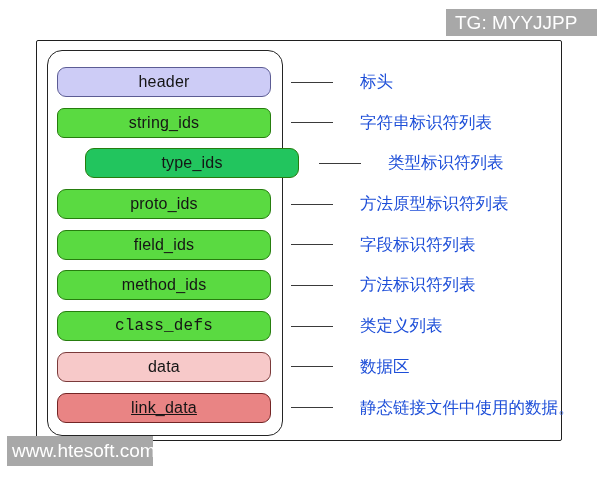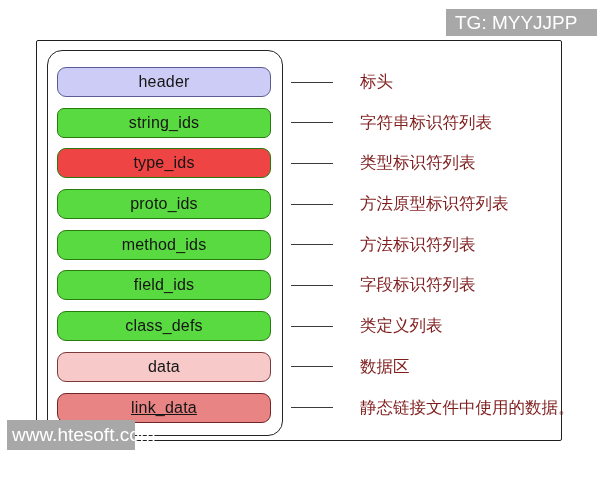--- a/index.html
+++ b/index.html
@@ -60,39 +60,39 @@
   }
   .connector {
     width: 42px;
     height: 0;
     border-top: 1.7px solid #3a3a3a;
     flex: 0 0 auto;
   }
   .desc {
     margin-left: 7px;
     font-size: 16.5px;
-    color: #7f1d1d;
+    color: #1d4ed8;
     white-space: nowrap;
   }
   .wm-top {
     position: absolute;
     top: 9px; right: 3px;
     width: 151px; height: 27px;
     background: #a8a8a8;
     color: #ffffff;
     font-size: 19px;
     line-height: 27px;
     padding-left: 9px;
     box-sizing: border-box;
     z-index: 5;
   }
   .wm-bottom {
     position: absolute;
-    left: 7px; top: 420px;
-    width: 128px; height: 30px;
+    left: 7px; top: 436px;
+    width: 146px; height: 30px;
     background: #a8a8a8;
     color: #ffffff;
     font-size: 19px;
     line-height: 30px;
     padding-left: 5px;
     box-sizing: border-box;
     z-index: 5;
     white-space: nowrap;
   }
 </style>
@@ -118,53 +118,53 @@
 
     <div class="row">
       <div class="box" style="background: rgb(90, 218, 65); border-color: rgb(38, 125, 14); border-radius: 7px;">
           <span>string_ids</span>
         </div>
       <div class="connector"></div>
       <div class="desc">字符串标识符列表</div>
     </div>
 
     <div class="row">
-      <div class="box" style="background: #ef4444; border-color: rgb(38, 125, 14);">
+      <div class="box" style="background: #22c55e; border-color: rgb(38, 125, 14); margin-left: 28px;">
           <span>type_ids</span>
         </div>
       <div class="connector"></div>
       <div class="desc">类型标识符列表</div>
     </div>
 
     <div class="row">
       <div class="box" style="background: rgb(90, 218, 65); border-color: rgb(38, 125, 14);">
           <span>proto_ids</span>
         </div>
       <div class="connector"></div>
       <div class="desc">方法原型标识符列表</div>
     </div>
 
     <div class="row">
       <div class="box" style="background: rgb(90, 218, 65); border-color: rgb(38, 125, 14);">
-          <span>method_ids</span>
-        </div>
-      <div class="connector"></div>
-      <div class="desc">方法标识符列表</div>
-    </div>
-
-    <div class="row">
-      <div class="box" style="background: rgb(90, 218, 65); border-color: rgb(38, 125, 14);">
           <span>field_ids</span>
         </div>
       <div class="connector"></div>
       <div class="desc">字段标识符列表</div>
     </div>
 
     <div class="row">
       <div class="box" style="background: rgb(90, 218, 65); border-color: rgb(38, 125, 14);">
+          <span>method_ids</span>
+        </div>
+      <div class="connector"></div>
+      <div class="desc">方法标识符列表</div>
+    </div>
+
+    <div class="row">
+      <div class="box" style="background: rgb(90, 218, 65); border-color: rgb(38, 125, 14); font-family: Liberation Mono, monospace;">
           <span>class_defs</span>
         </div>
       <div class="connector"></div>
       <div class="desc">类定义列表</div>
     </div>
 
     <div class="row">
       <div class="box" style="background: rgb(247, 201, 201); border-color: rgb(122, 58, 58);">
           <span>data</span>
         </div>

